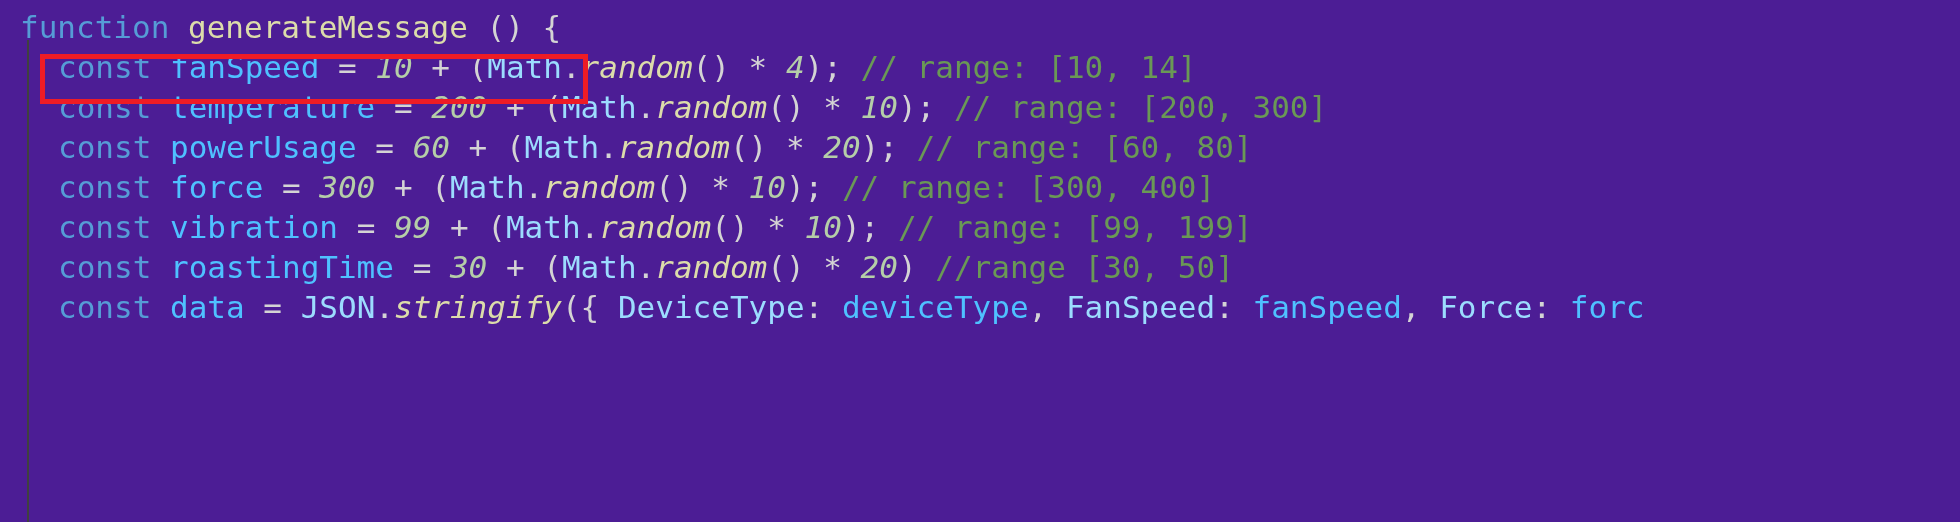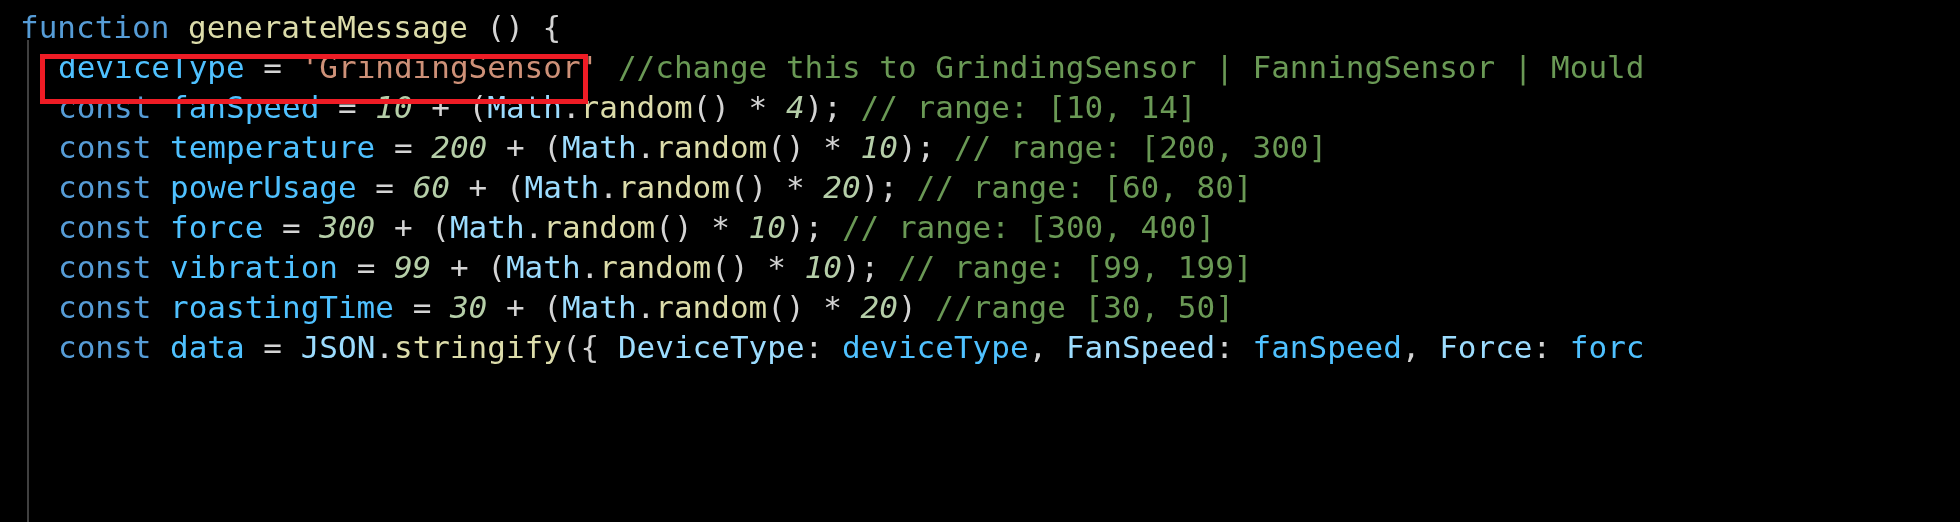--- a/index.html
+++ b/index.html
@@ -56,44 +56,43 @@
   
   .tk-keyword   { color: #569cd6; }
   .tk-function  { color: #dcdcaa; }
   .tk-variable  { color: #9cdcfe; }
   .tk-ident     { color: #4fc1ff; }
   .tk-string    { color: #ce9178; }
   .tk-number    { color: #b5cea8; font-style: italic; }
   .tk-comment   { color: #6a9955; }
   .tk-plain     { color: #d4d4d4; }
   .tk-prop      { color: #9cdcfe; }
-  .tk-method    { color: #dcdcaa; }
+  .tk-method    { color: #dcdcaa; font-style: italic; }
 
   
   .annotation-box {
     position: absolute;
     left: 40px;
     top: 54px;
     width: 548px;
     height: 50px;
     border: 5px solid #ee1c25;
     box-sizing: border-box;
     pointer-events: none;
   }
 </style>
 </head>
 <body>
 
-<div id="editor" style="background: #000000;">
+<div id="editor" style="background: #4c1d95;">
 
   <div class="indent-guide"></div>
 
   <div class="code-area">
       <div class="code-line"><span class="tk-keyword">function </span><span class="tk-function">generateMessage </span><span class="tk-plain">() {</span></div>
-      <div class="code-line indented"><span class="tk-ident">deviceType </span><span class="tk-plain">= </span><span class="tk-string">'GrindingSensor'</span><span class="tk-plain"> </span><span class="tk-comment">//change this to GrindingSensor | FanningSensor | Mould</span></div>
       <div class="code-line indented"><span class="tk-keyword">const </span><span class="tk-ident">fanSpeed </span><span class="tk-plain">= </span><span class="tk-number">10</span><span class="tk-plain"> + (</span><span class="tk-variable">Math</span><span class="tk-plain">.</span><span class="tk-method">random</span><span class="tk-plain">() * </span><span class="tk-number">4</span><span class="tk-plain">); </span><span class="tk-comment">// range: [10, 14]</span></div>
       <div class="code-line indented"><span class="tk-keyword">const </span><span class="tk-ident">temperature </span><span class="tk-plain">= </span><span class="tk-number">200</span><span class="tk-plain"> + (</span><span class="tk-variable">Math</span><span class="tk-plain">.</span><span class="tk-method">random</span><span class="tk-plain">() * </span><span class="tk-number">10</span><span class="tk-plain">); </span><span class="tk-comment">// range: [200, 300]</span></div>
       <div class="code-line indented"><span class="tk-keyword">const </span><span class="tk-ident">powerUsage </span><span class="tk-plain">= </span><span class="tk-number">60</span><span class="tk-plain"> + (</span><span class="tk-variable">Math</span><span class="tk-plain">.</span><span class="tk-method">random</span><span class="tk-plain">() * </span><span class="tk-number">20</span><span class="tk-plain">); </span><span class="tk-comment">// range: [60, 80]</span></div>
       <div class="code-line indented"><span class="tk-keyword">const </span><span class="tk-ident">force </span><span class="tk-plain">= </span><span class="tk-number">300</span><span class="tk-plain"> + (</span><span class="tk-variable">Math</span><span class="tk-plain">.</span><span class="tk-method">random</span><span class="tk-plain">() * </span><span class="tk-number">10</span><span class="tk-plain">); </span><span class="tk-comment">// range: [300, 400]</span></div>
       <div class="code-line indented"><span class="tk-keyword">const </span><span class="tk-ident">vibration </span><span class="tk-plain">= </span><span class="tk-number">99</span><span class="tk-plain"> + (</span><span class="tk-variable">Math</span><span class="tk-plain">.</span><span class="tk-method">random</span><span class="tk-plain">() * </span><span class="tk-number">10</span><span class="tk-plain">); </span><span class="tk-comment">// range: [99, 199]</span></div>
       <div class="code-line indented"><span class="tk-keyword">const </span><span class="tk-ident">roastingTime </span><span class="tk-plain">= </span><span class="tk-number">30</span><span class="tk-plain"> + (</span><span class="tk-variable">Math</span><span class="tk-plain">.</span><span class="tk-method">random</span><span class="tk-plain">() * </span><span class="tk-number">20</span><span class="tk-plain">) </span><span class="tk-comment">//range [30, 50]</span></div>
       <div class="code-line indented"><span class="tk-keyword">const </span><span class="tk-ident">data </span><span class="tk-plain">= </span><span class="tk-variable">JSON</span><span class="tk-plain">.</span><span class="tk-method">stringify</span><span class="tk-plain">({ </span><span class="tk-prop">DeviceType</span><span class="tk-plain">: </span><span class="tk-ident">deviceType</span><span class="tk-plain">, </span><span class="tk-prop">FanSpeed</span><span class="tk-plain">: </span><span class="tk-ident">fanSpeed</span><span class="tk-plain">, </span><span class="tk-prop">Force</span><span class="tk-plain">: </span><span class="tk-ident">forc</span></div>
     </div>
 
   <div class="annotation-box" style="border-color: rgb(238, 28, 37);"></div>

